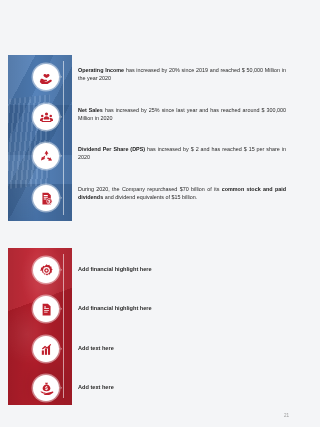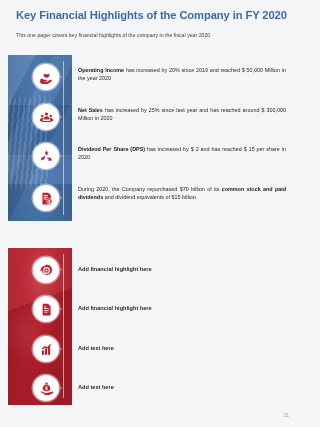--- a/index.html
+++ b/index.html
@@ -149,24 +149,20 @@
     right:9px; bottom:9px;
     font-size:4.6px;
     color:#9a9a9a;
   }
 </style>
 </head>
 <body>
 
 <div class="page">
 
-  <div class="header">
-    <div class="page-title">Key Financial Highlights of the Company in FY 2020</div>
-    <div class="page-subtitle">This one pager covers key financial highlights of the company in the fiscal year 2020</div>
-  </div>
 
   <div class="panel panel-blue">
     <div class="tex"></div>
     <div class="tex2"></div>
     <div class="shade"></div>
     <div class="rail"></div>
   </div>
 
   <div class="panel panel-red">
     <div class="tex"></div>

